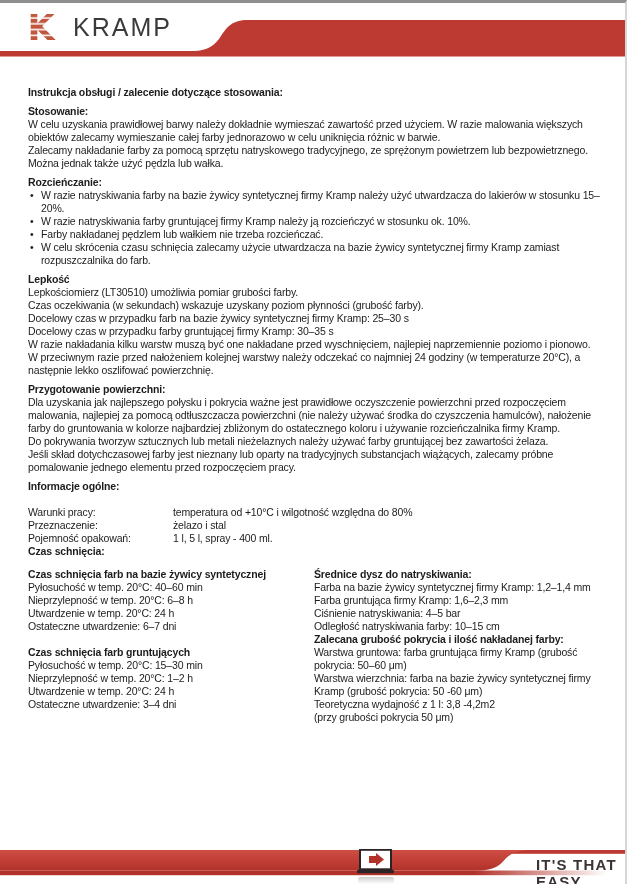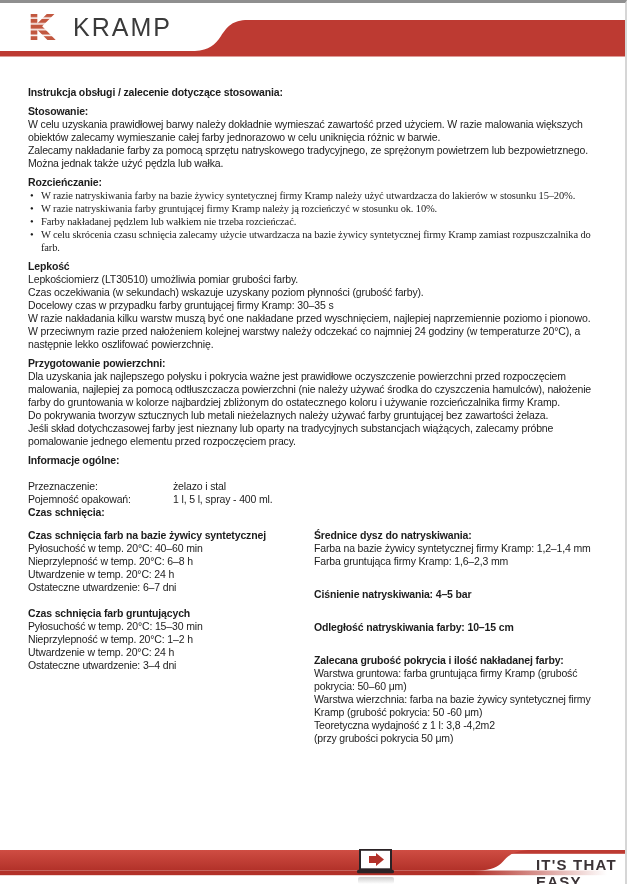--- a/index.html
+++ b/index.html
@@ -11,28 +11,28 @@
   
   .hdr-ribbon{position:absolute;left:0;top:17px;width:627px;height:37px;}
   .logo{position:absolute;left:30px;top:10px;display:flex;align-items:center;gap:13px;z-index:2;}
   .brand{font-weight:normal;font-size:25px;letter-spacing:2px;color:#3a3a3a;line-height:1;}
   
   .content{position:absolute;left:28px;width:572px;top:83px;font-size:10.5px;line-height:13px;letter-spacing:-0.15px;}
   .content p{margin:0;}
   .b{font-weight:bold;}
   .sec{margin-top:6px;}
   .gap{margin-top:13px;}
-  .bullet{position:relative;padding-left:13px;font-family:Liberation Serif, serif;}
+  .bullet{position:relative;padding-left:13px;}
   .bullet::before{content:"•";position:absolute;left:2px;top:0;}
   .grow{display:flex;}
   .grow .lab{width:145px;flex:none;}
   .cols{display:flex;margin-top:10px;}
   .col-l{width:286px;flex:none;}
   .col-r{width:286px;flex:none;}
-  .col-r .gap{margin-top:20px;font-weight:bold;}
+  .col-r .gap{margin-top:0;}
   
   .ftr-ribbon{position:absolute;left:0;top:847px;width:627px;height:26px;}
   .monitor{position:absolute;left:356px;top:846px;z-index:3;}
   .monitor-reflect{position:absolute;left:358px;top:874px;width:36px;height:7px;z-index:3;
     background:linear-gradient(to bottom,rgba(120,120,120,.35),rgba(200,200,200,0));border-radius:2px;}
   .ftr-web{position:absolute;left:408px;top:853px;z-index:3;color:#ffffff;font-weight:bold;
     font-size:9.5px;letter-spacing:1.4px;margin-top:40px;}
   .ftr-tag{position:absolute;left:536px;top:853px;z-index:3;color:#3b3336;font-weight:bold;
     font-size:15px;letter-spacing:1.2px;}
 </style>
@@ -73,35 +73,40 @@
       <div class="bullet">W razie natryskiwania farby na bazie żywicy syntetycznej firmy Kramp należy użyć utwardzacza do lakierów w stosunku 15–20%.</div>
       <div class="bullet">W razie natryskiwania farby gruntującej firmy Kramp należy ją rozcieńczyć w stosunku ok. 10%.</div>
       <div class="bullet">Farby nakładanej pędzlem lub wałkiem nie trzeba rozcieńczać.</div>
       <div class="bullet">W celu skrócenia czasu schnięcia zalecamy użycie utwardzacza na bazie żywicy syntetycznej firmy Kramp zamiast rozpuszczalnika do farb.</div>
     </div>
 
     <div class="sec">
       <div class="b">Lepkość</div>
       <p>Lepkościomierz (LT30510) umożliwia pomiar grubości farby.</p>
       <p>Czas oczekiwania (w sekundach) wskazuje uzyskany poziom płynności (grubość farby).</p>
+      <p class="gap">Docelowy czas w przypadku farb na bazie żywicy syntetycznej firmy Kramp: 25–30 s</p>
       <p>Docelowy czas w przypadku farby gruntującej firmy Kramp: 30–35 s</p>
     </div>
 
     <p class="sec">W razie nakładania kilku warstw muszą być one nakładane przed wyschnięciem, najlepiej naprzemiennie poziomo i pionowo. W przeciwnym razie przed nałożeniem kolejnej warstwy należy odczekać co najmniej 24 godziny (w temperaturze 20°C), a następnie lekko oszlifować powierzchnię.</p>
 
     <div class="sec">
       <div class="b">Przygotowanie powierzchni:</div>
       <p>Dla uzyskania jak najlepszego połysku i pokrycia ważne jest prawidłowe oczyszczenie powierzchni przed rozpoczęciem malowania, najlepiej za pomocą odtłuszczacza powierzchni (nie należy używać środka do czyszczenia hamulców), nałożenie farby do gruntowania w kolorze najbardziej zbliżonym do ostatecznego koloru i używanie rozcieńczalnika firmy Kramp.</p>
       <p>Do pokrywania tworzyw sztucznych lub metali nieżelaznych należy używać farby gruntującej bez zawartości żelaza.</p>
       <p>Jeśli skład dotychczasowej farby jest nieznany lub oparty na tradycyjnych substancjach wiążących, zalecamy próbne pomalowanie jednego elementu przed rozpoczęciem pracy.</p>
     </div>
 
     <div class="sec b">Informacje ogólne:</div>
 
     <div class="gap">
+      <div class="grow">
+        <span class="lab">Warunki pracy:</span>
+        <span>temperatura od +10°C i wilgotność względna do 80%</span>
+      </div>
       <div class="grow">
         <span class="lab">Przeznaczenie:</span>
         <span>żelazo i stal</span>
       </div>
       <div class="grow">
         <span class="lab">Pojemność opakowań:</span>
         <span>1 l, 5 l, spray - 400 ml.</span>
       </div>
       <div class="b">Czas schnięcia:</div>
     </div>

